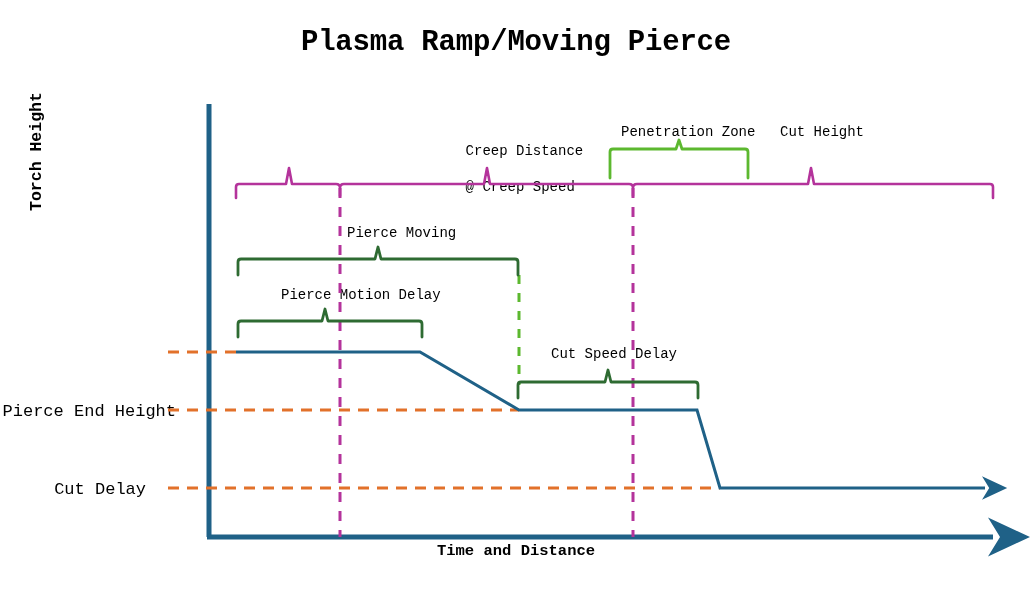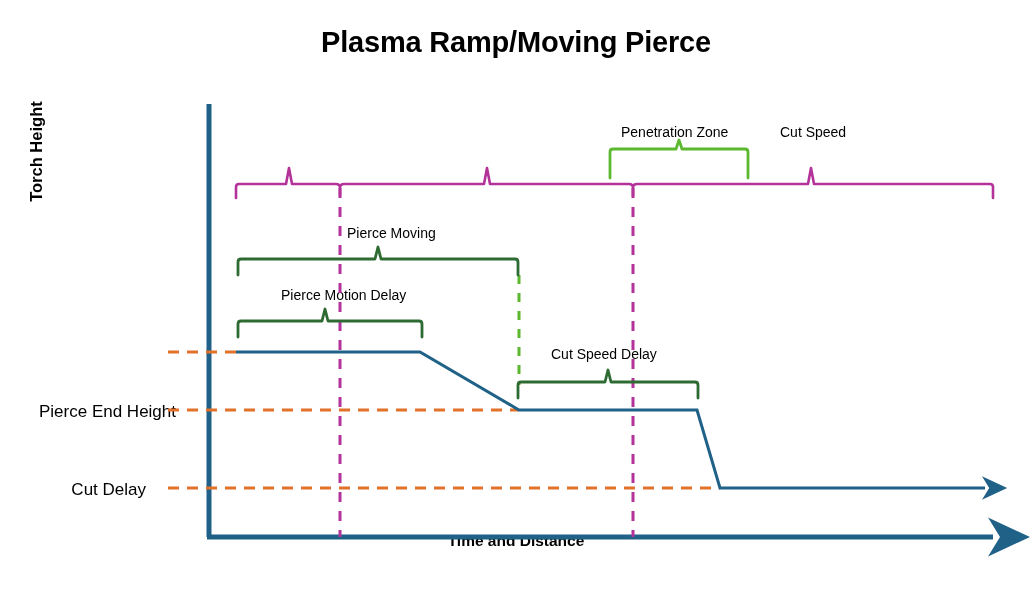--- a/index.html
+++ b/index.html
@@ -11,20 +11,21 @@
     width: 1032px;
     height: 596px;
     overflow: hidden;
     font-family: "Liberation Sans", sans-serif;
     color: #000000;
   }
   #diagram-root {
     position: relative;
     width: 902px;
     height: 596px;
+    font-family: Liberation Mono, monospace;
   }
   #chart-svg {
     position: absolute;
     left: 0;
     top: 0;
     width: 1032px;
     height: 596px;
   }
   .txt {
     position: absolute;
@@ -44,21 +45,21 @@
     left: -38px;
     top: 141px;
     width: 150px;
     text-align: center;
     font-size: 16.5px;
     font-weight: bold;
     transform: rotate(-90deg);
   }
   #x-axis-title {
     left: 0;
-    top: 531px;
+    top: 542px;
     width: 1032px;
     text-align: center;
     font-size: 15.5px;
     font-weight: bold;
   }
   .span-label {
     font-size: 14px;
     text-align: left;
   }
   .level-label {
@@ -73,24 +74,28 @@
 
   <div class="txt" id="chart-title">Plasma Ramp/Moving Pierce</div>
 
   <div class="txt" id="y-axis-title">Torch Height</div>
   <div class="txt" id="x-axis-title">Time and Distance</div>
 
   <div class="txt level-label" style="left:0px; top:401px; width:176px;">Pierce End Height</div>
   <div class="txt level-label" style="left:0px; top:479px; width:146px;">Cut Delay</div>
 
 
+  <div class="txt span-label" style="left:432px; top:125px;">
+    <span>Creep Distance</span><br>
+    <span>@ Creep Speed</span>
+  </div>
 
   <div class="txt span-label" style="left:621px; top:124px;">Penetration Zone</div>
 
-  <div class="txt span-label" style="left:780px; top:124px;">Cut Speed</div>
+  <div class="txt span-label" style="left:780px; top:124px;">Cut Height</div>
 
   <div class="txt span-label" style="left:347px; top:225px;">Pierce Moving</div>
 
   <div class="txt span-label" style="left:257px; top:287px;margin-left:24px;">Pierce Motion Delay</div>
 
   <div class="txt span-label" style="left:551px; top:346px;">Cut Speed Delay</div>
 
   <svg id="chart-svg" viewBox="0 0 1032 596">
     <defs>
       <marker id="arrowBlue" markerWidth="9" markerHeight="9" refX="1" refY="4.5" orient="auto" markerUnits="strokeWidth">

